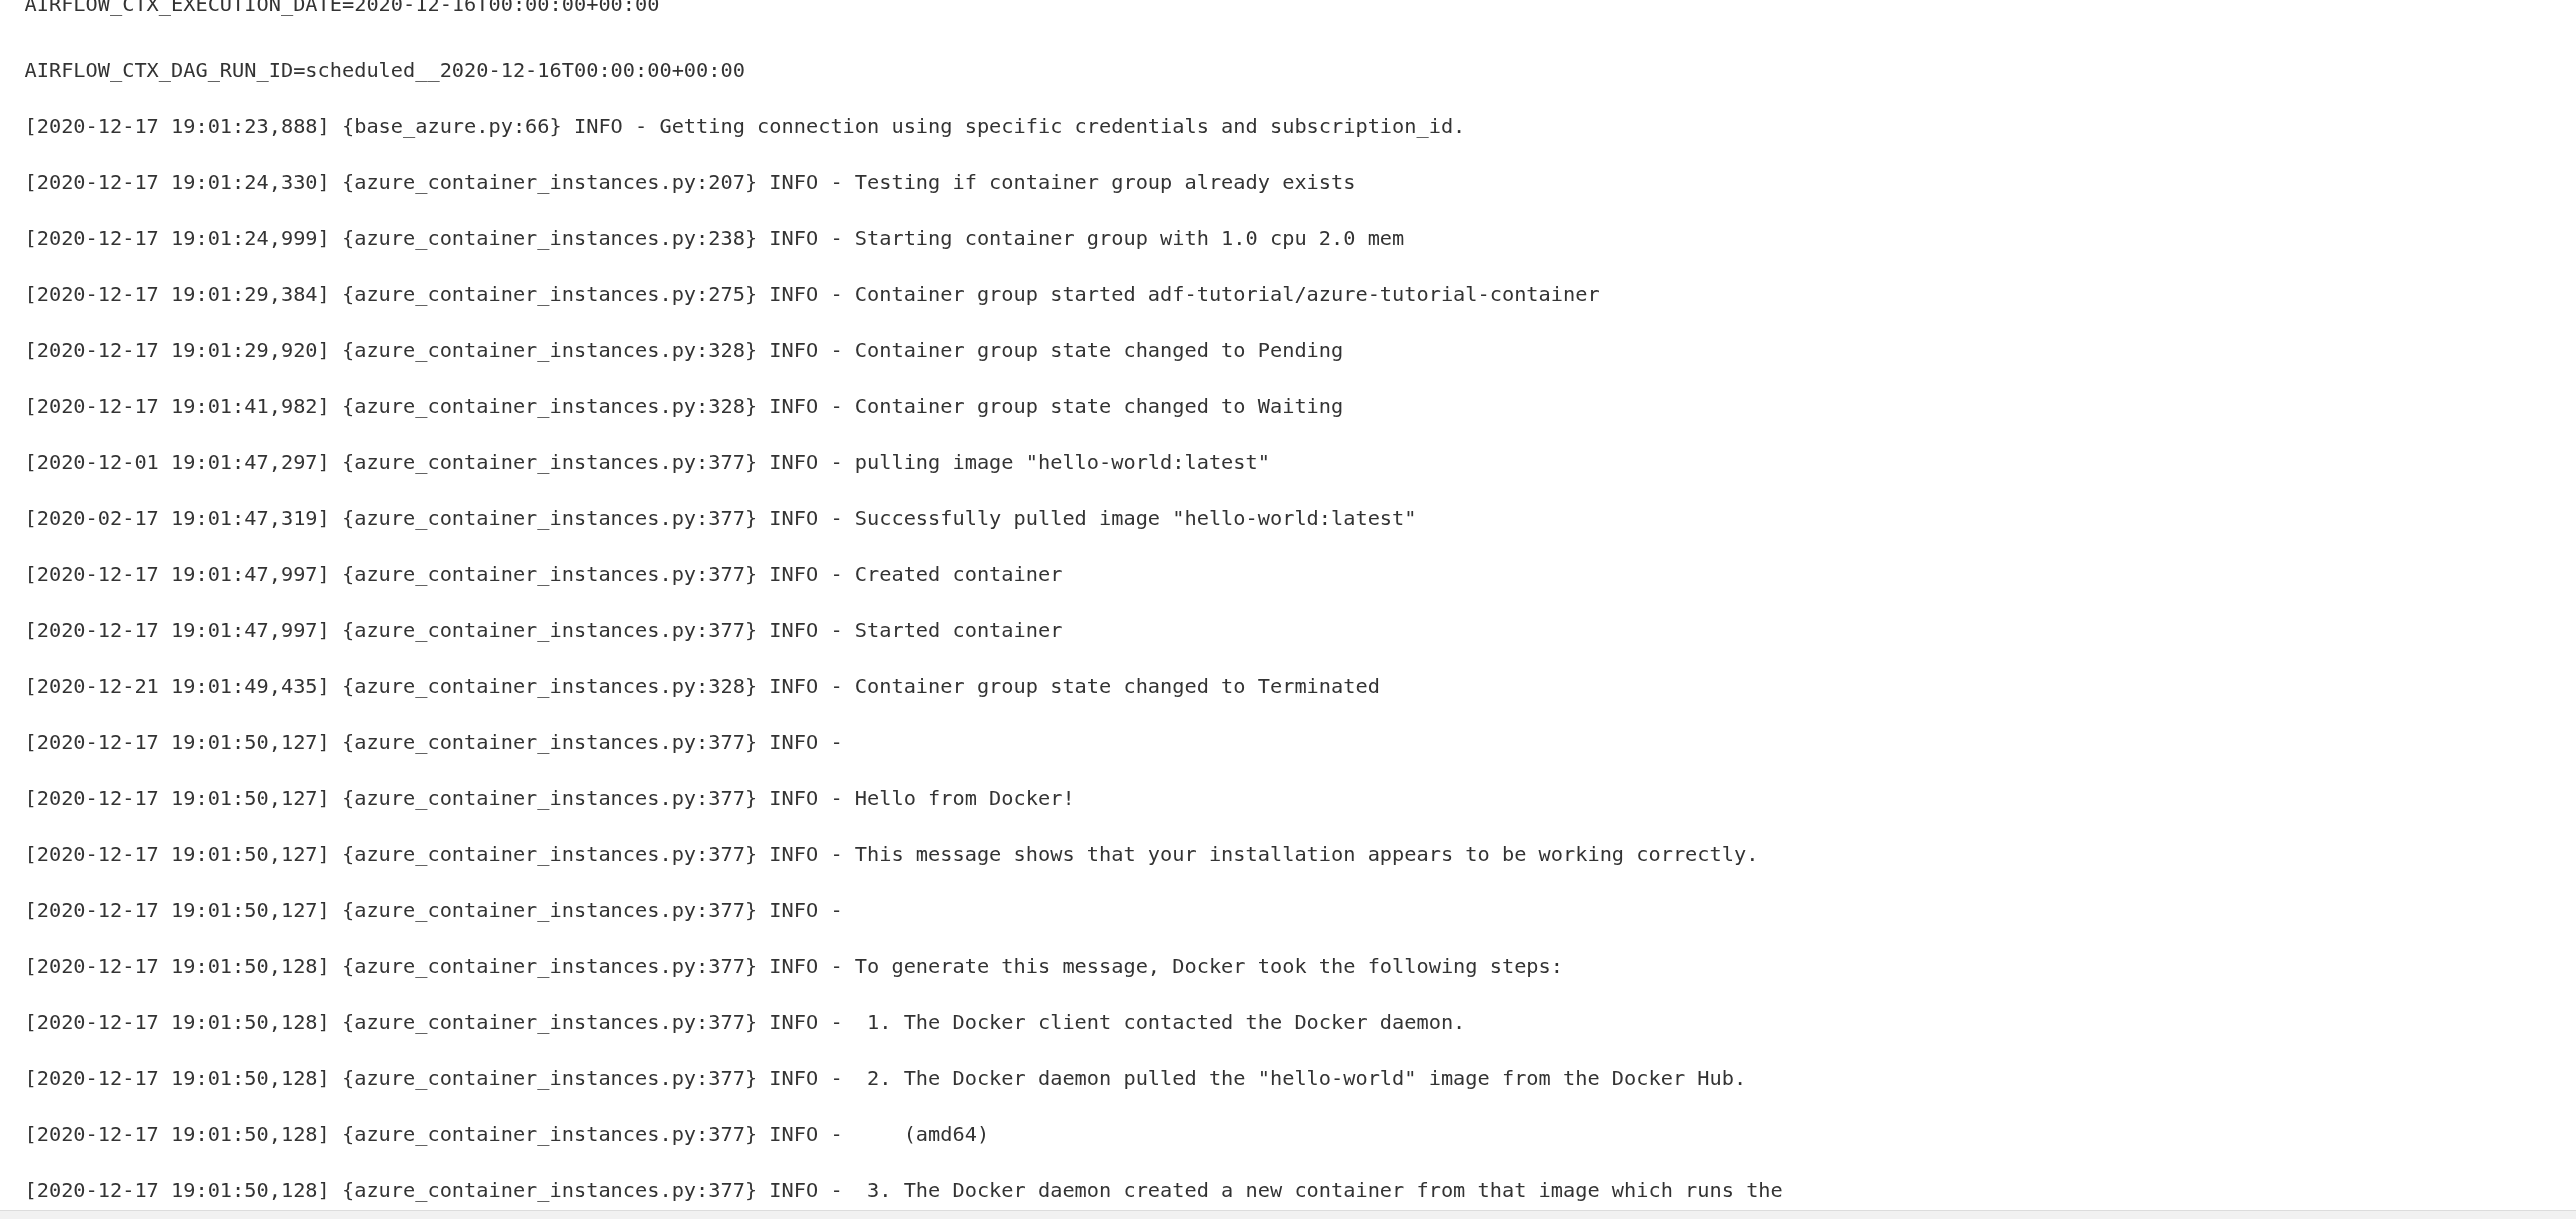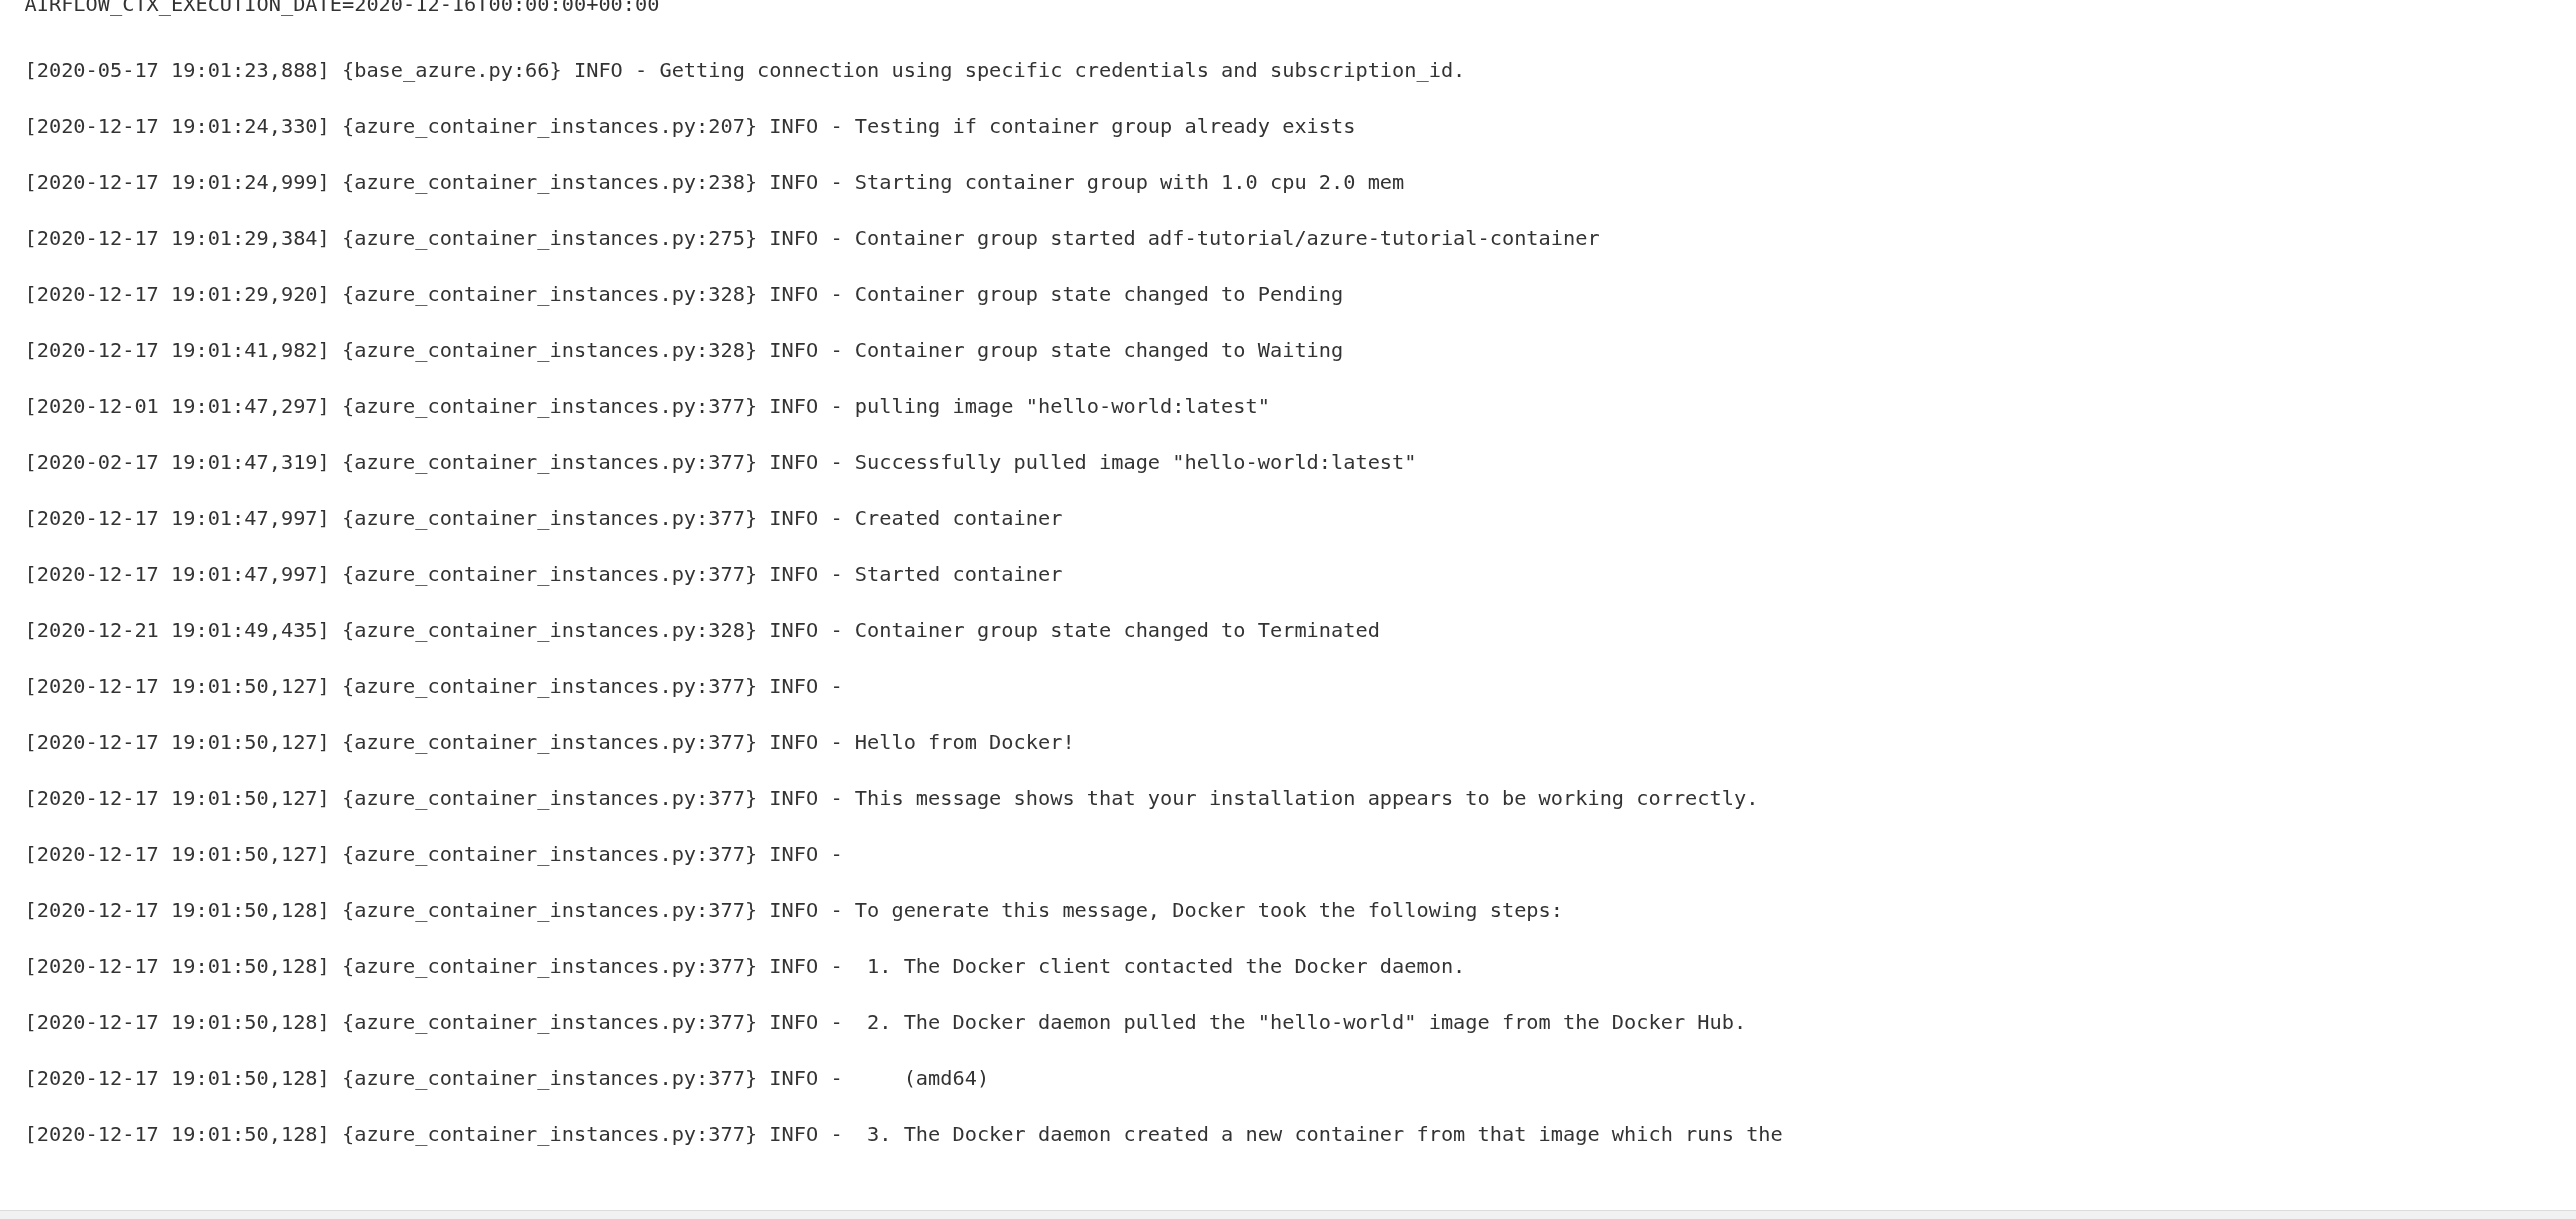--- a/index.html
+++ b/index.html
@@ -53,21 +53,22 @@
     background: #f1f1f1;
     border-top: 0.8px solid #dcdcdc;
     box-sizing: border-box;
   }
 </style>
 </head>
 <body>
 
 <div class="log-viewport">
   <pre class="log-pre" id="log-pre"><span class="log-line first">AIRFLOW_CTX_EXECUTION_DATE=2020-12-16T00:00:00+00:00</span>
-<span class="log-line">[2020-05-17 19:01:23,888] {base_azure.py:66} INFO - Getting connection using specific credentials and subscription_id.</span>
+<span class="log-line">AIRFLOW_CTX_DAG_RUN_ID=scheduled__2020-12-16T00:00:00+00:00</span>
+<span class="log-line">[2020-12-17 19:01:23,888] {base_azure.py:66} INFO - Getting connection using specific credentials and subscription_id.</span>
 <span class="log-line">[2020-12-17 19:01:24,330] {azure_container_instances.py:207} INFO - Testing if container group already exists</span>
 <span class="log-line">[2020-12-17 19:01:24,999] {azure_container_instances.py:238} INFO - Starting container group with 1.0 cpu 2.0 mem</span>
 <span class="log-line">[2020-12-17 19:01:29,384] {azure_container_instances.py:275} INFO - Container group started adf-tutorial/azure-tutorial-container</span>
 <span class="log-line">[2020-12-17 19:01:29,920] {azure_container_instances.py:328} INFO - Container group state changed to Pending</span>
 <span class="log-line">[2020-12-17 19:01:41,982] {azure_container_instances.py:328} INFO - Container group state changed to Waiting</span>
 <span class="log-line">[2020-12-01 19:01:47,297] {azure_container_instances.py:377} INFO - pulling image "hello-world:latest"</span>
 <span class="log-line">[2020-02-17 19:01:47,319] {azure_container_instances.py:377} INFO - Successfully pulled image "hello-world:latest"</span>
 <span class="log-line">[2020-12-17 19:01:47,997] {azure_container_instances.py:377} INFO - Created container</span>
 <span class="log-line">[2020-12-17 19:01:47,997] {azure_container_instances.py:377} INFO - Started container</span>
 <span class="log-line">[2020-12-21 19:01:49,435] {azure_container_instances.py:328} INFO - Container group state changed to Terminated</span>

